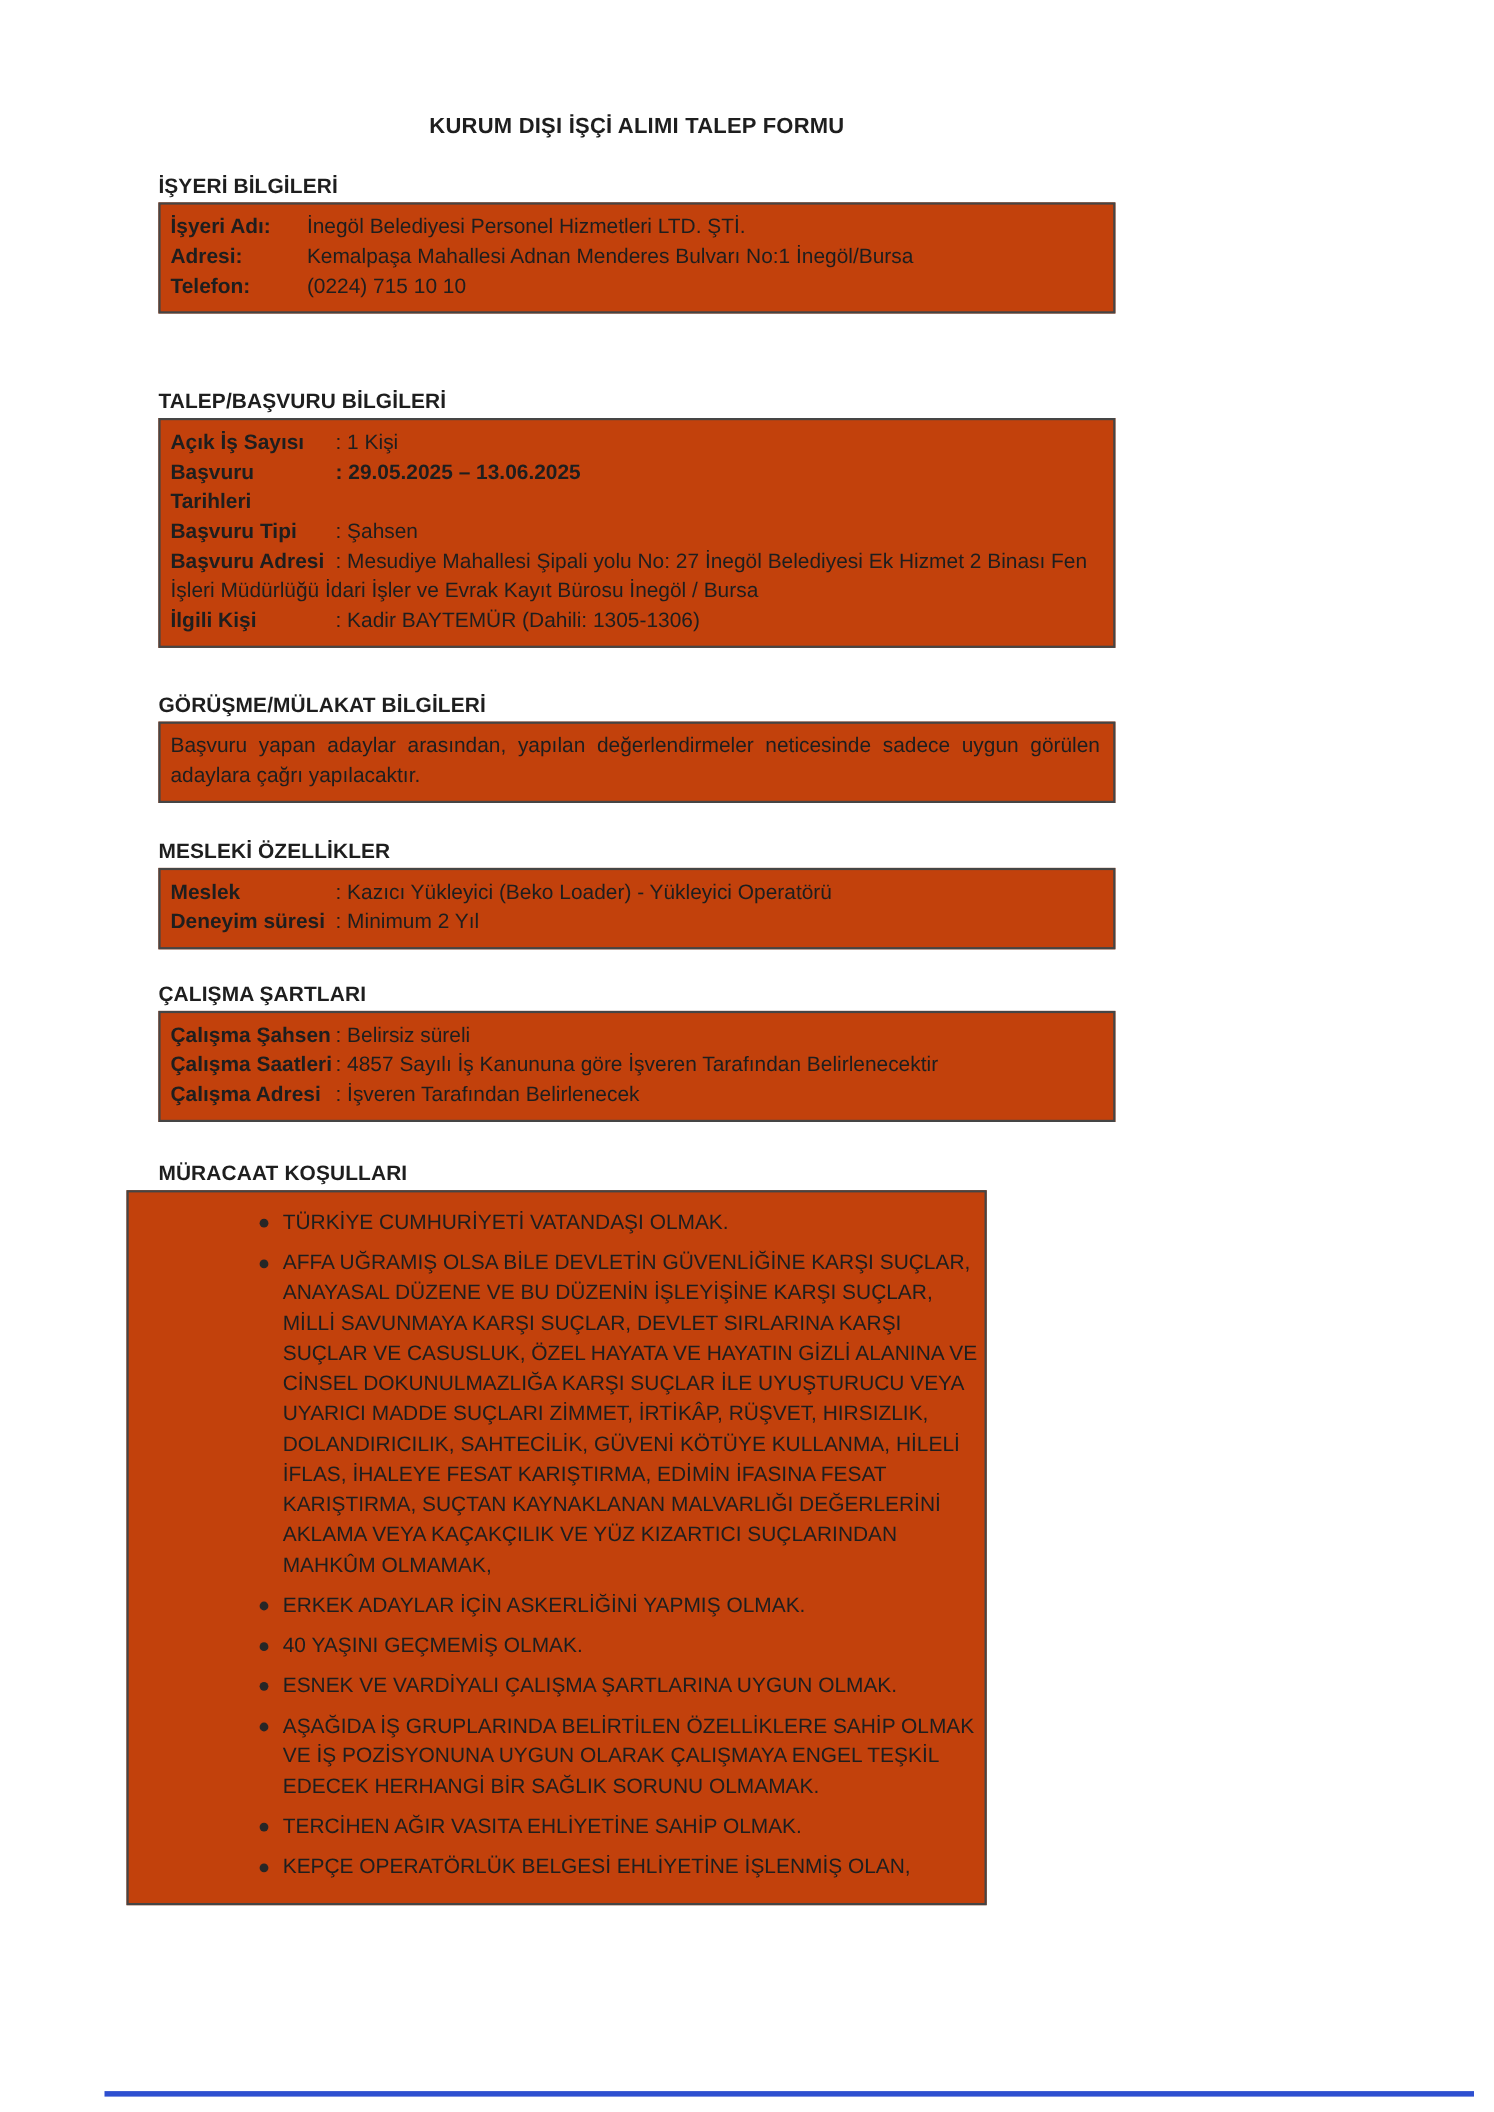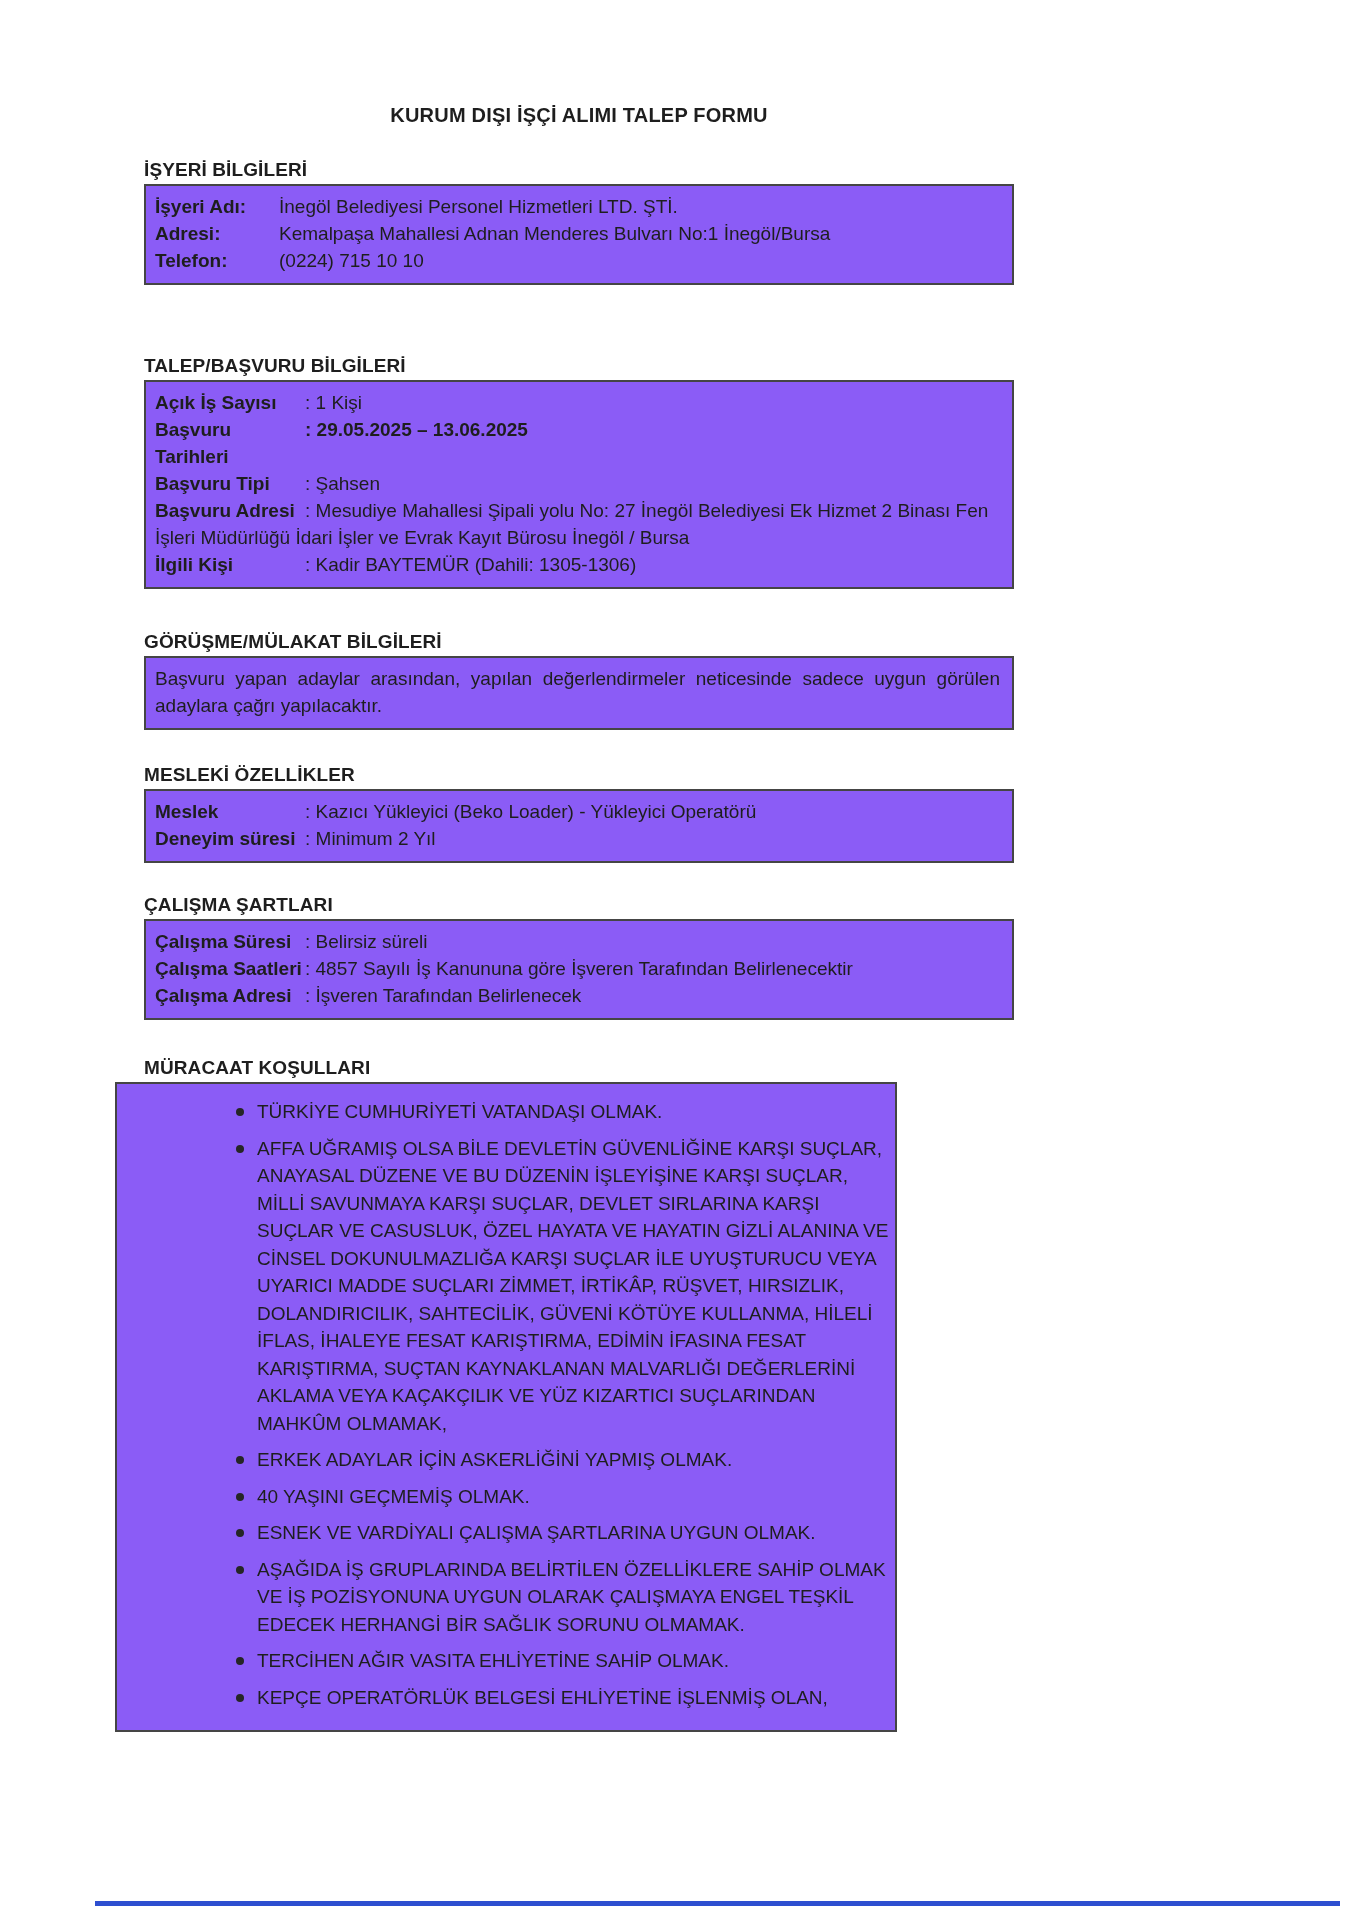--- a/index.html
+++ b/index.html
@@ -28,21 +28,21 @@
   }
   .sec-header {
     font-weight: 700;
     font-size: 19px;
     padding-bottom: 3px;
     letter-spacing: 0.1px;
   }
   .box {
     border: 2px solid #454545;
     padding: 7px 12px 9px 9px;
-    background: #8b5cf6;
+    background: #c2410c;
   }
   .row {
     font-size: 19px;
     line-height: 27px;
   }
   .lbl { font-weight: 700; display: inline-block; vertical-align: top; }
   .lbl-w124 .lbl { width: 124px; }
   .lbl-w150 .lbl { width: 150px; }
   .row-flow .lbl { width: 150px; }
   .bv { font-weight: 700; }
@@ -130,21 +130,21 @@
     <div class="sec-header">MESLEKİ ÖZELLİKLER</div>
     <div class="box lbl-w150">
       <p class="row"><span class="lbl">Meslek</span><span class="val">: Kazıcı Yükleyici (Beko Loader) - Yükleyici Operatörü</span></p>
       <p class="row"><span class="lbl">Deneyim süresi</span><span class="val">: Minimum 2 Yıl</span></p>
     </div>
   </div>
 
   <div class="section sec-calisma">
     <div class="sec-header">ÇALIŞMA ŞARTLARI</div>
     <div class="box lbl-w150">
-      <p class="row"><span class="lbl">Çalışma Süresi</span><span class="val">: Belirsiz süreli</span></p>
+      <p class="row"><span class="lbl">Çalışma Şahsen</span><span class="val">: Belirsiz süreli</span></p>
       <p class="row"><span class="lbl">Çalışma Saatleri</span><span class="val">: 4857 Sayılı İş Kanununa göre İşveren Tarafından Belirlenecektir</span></p>
       <p class="row"><span class="lbl">Çalışma Adresi</span><span class="val">: İşveren Tarafından Belirlenecek</span></p>
     </div>
   </div>
 
   <div class="section sec-muracaat">
     <div class="sec-header">MÜRACAAT KOŞULLARI</div>
     <div class="box box-muracaat">
       <ul class="muracaat-list">
         <li><span class="bullet-dot"></span><span>TÜRKİYE CUMHURİYETİ VATANDAŞI OLMAK.</span></li>

